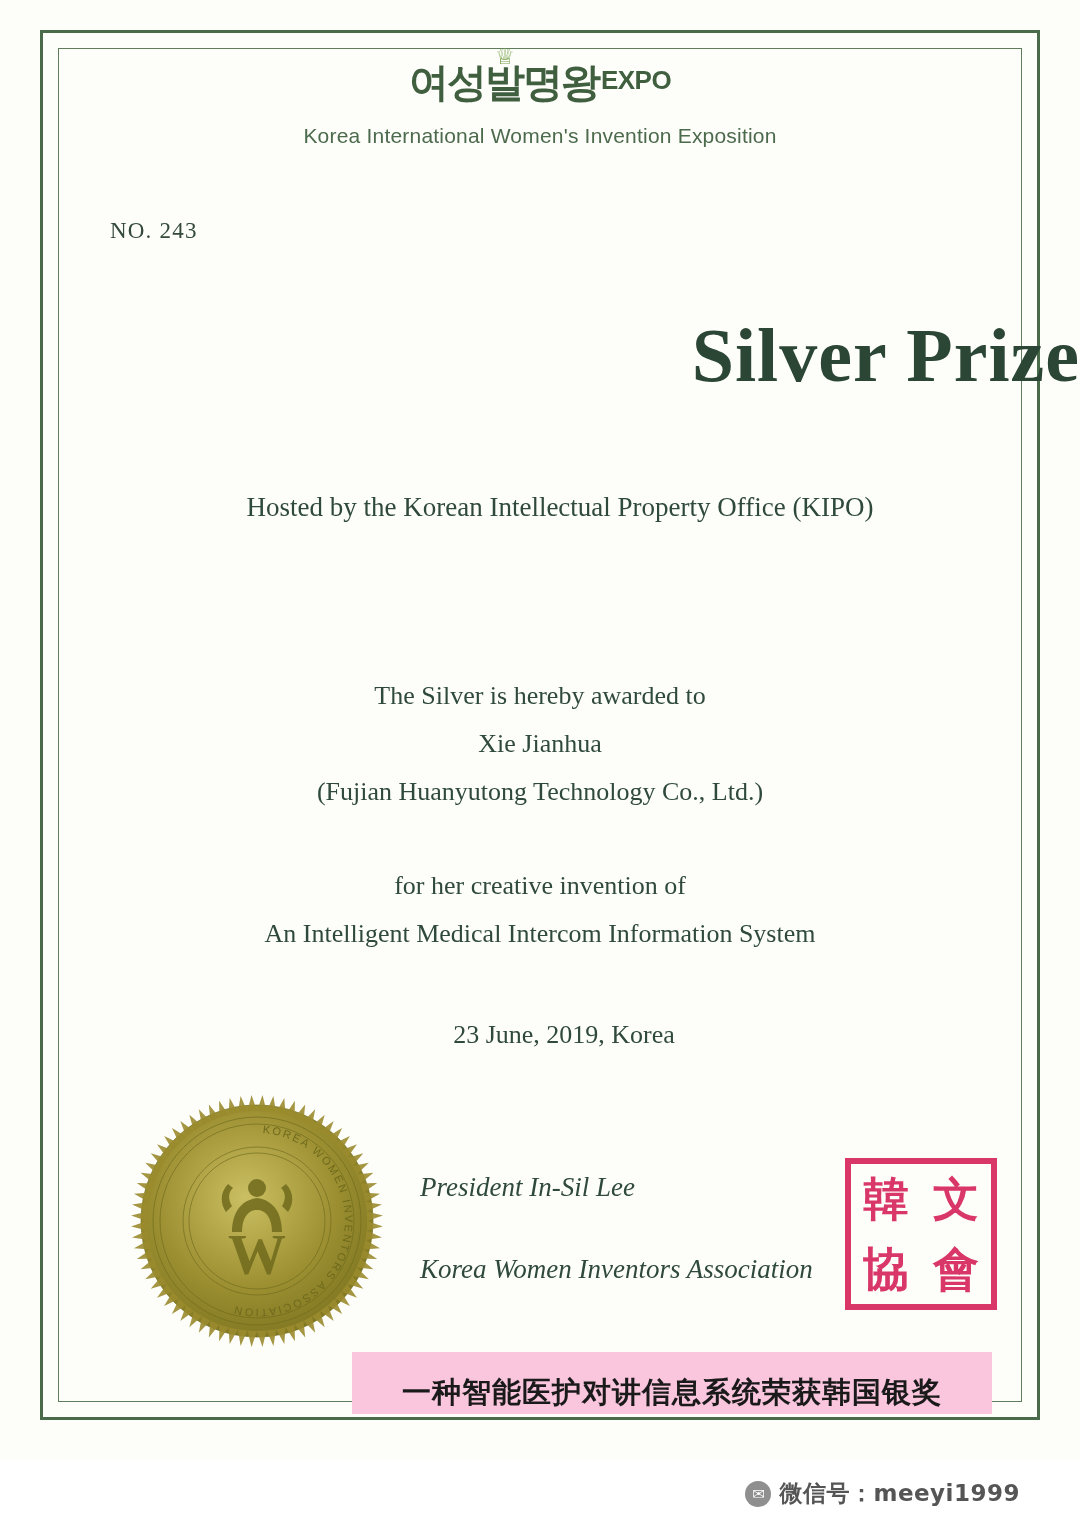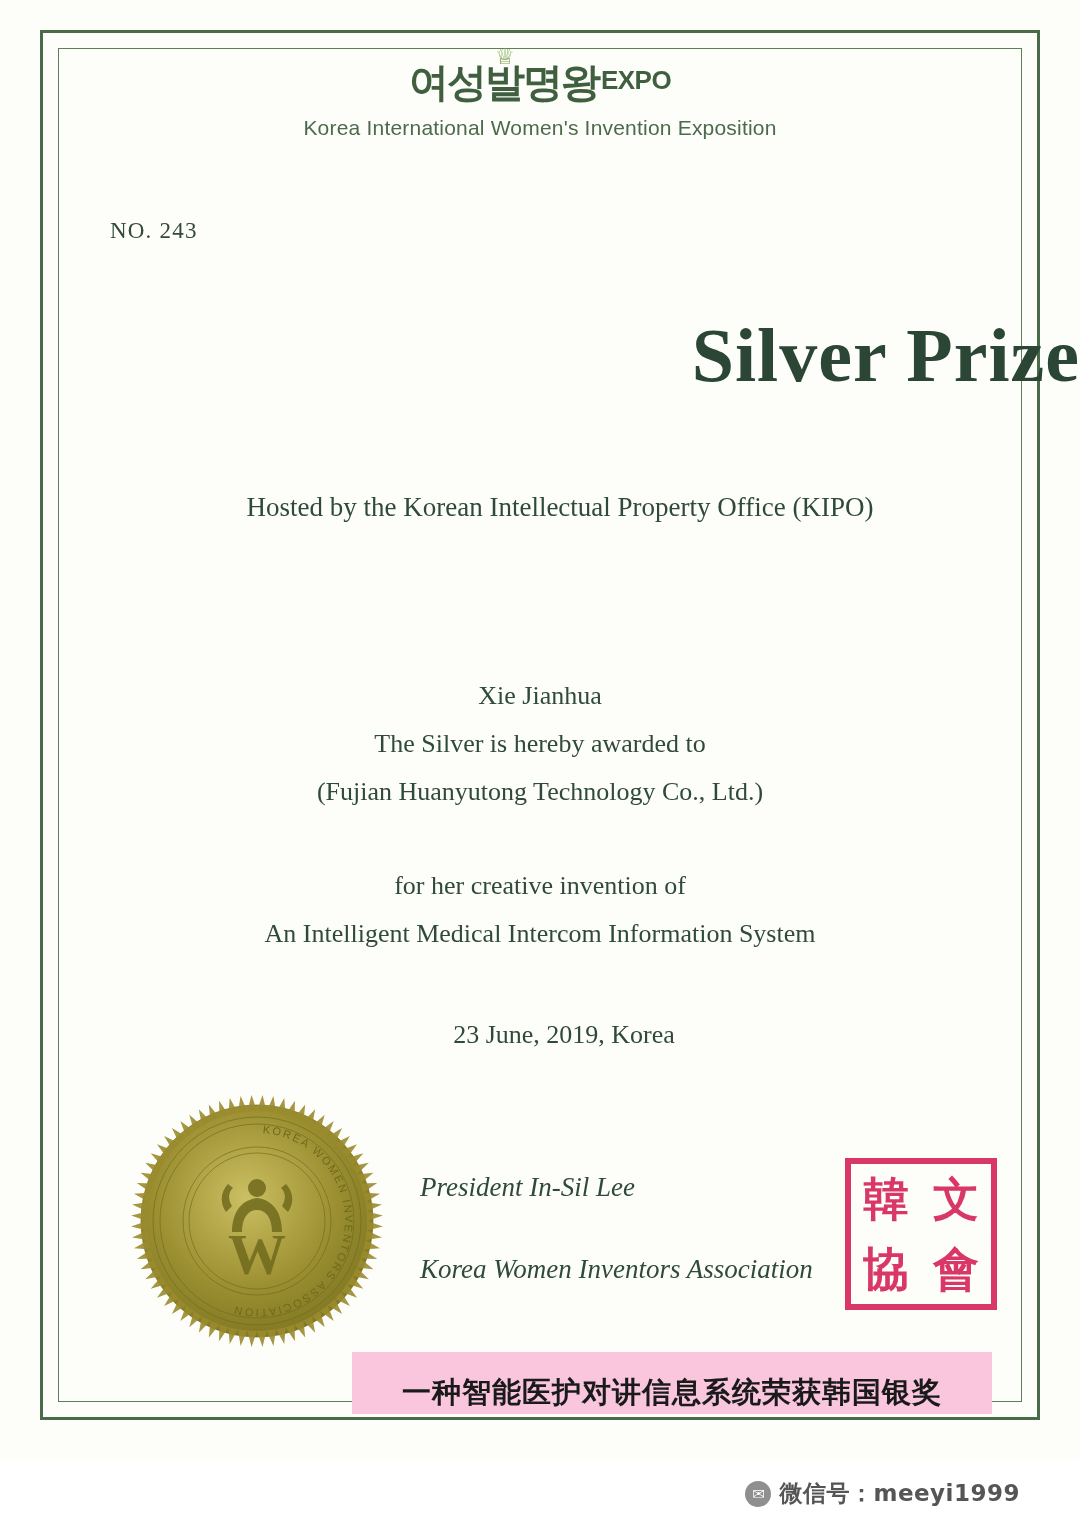--- a/index.html
+++ b/index.html
@@ -80,21 +80,21 @@
   .logo-expo {
     font-family: "Liberation Sans", sans-serif;
     font-size: 26px;
     font-weight: bold;
     color: #3f5f3f;
     letter-spacing: -0.5px;
     position: relative;
     top: -4px;
   }
   .subtitle {
-    margin-top: 16px;
+    margin-top: 24px;
     font-family: "Liberation Sans", sans-serif;
     font-size: 21px;
     color: #4c6a4c;
     letter-spacing: 0.2px;
   }
 
   
   .serial {
     position: absolute;
     left: 110px;
@@ -292,22 +292,22 @@
 
   <div class="serial">NO. 243</div>
 
   <div class="prize-title">Silver Prize</div>
 
   <div class="org-block">
     <div>Hosted by the Korean Intellectual Property Office (KIPO)</div>
   </div>
 
   <div class="award-block">
+    <div>The Silver is hereby awarded to</div>
     <div>Xie Jianhua</div>
-    <div>The Silver is hereby awarded to</div>
     <div>(Fujian Huanyutong Technology Co., Ltd.)</div>
   </div>
 
   <div class="invention-block">
     <div>for her creative invention of</div>
     <div>An Intelligent Medical Intercom Information System</div>
   </div>
 
   <div class="date-line">23 June, 2019, Korea</div>
 

